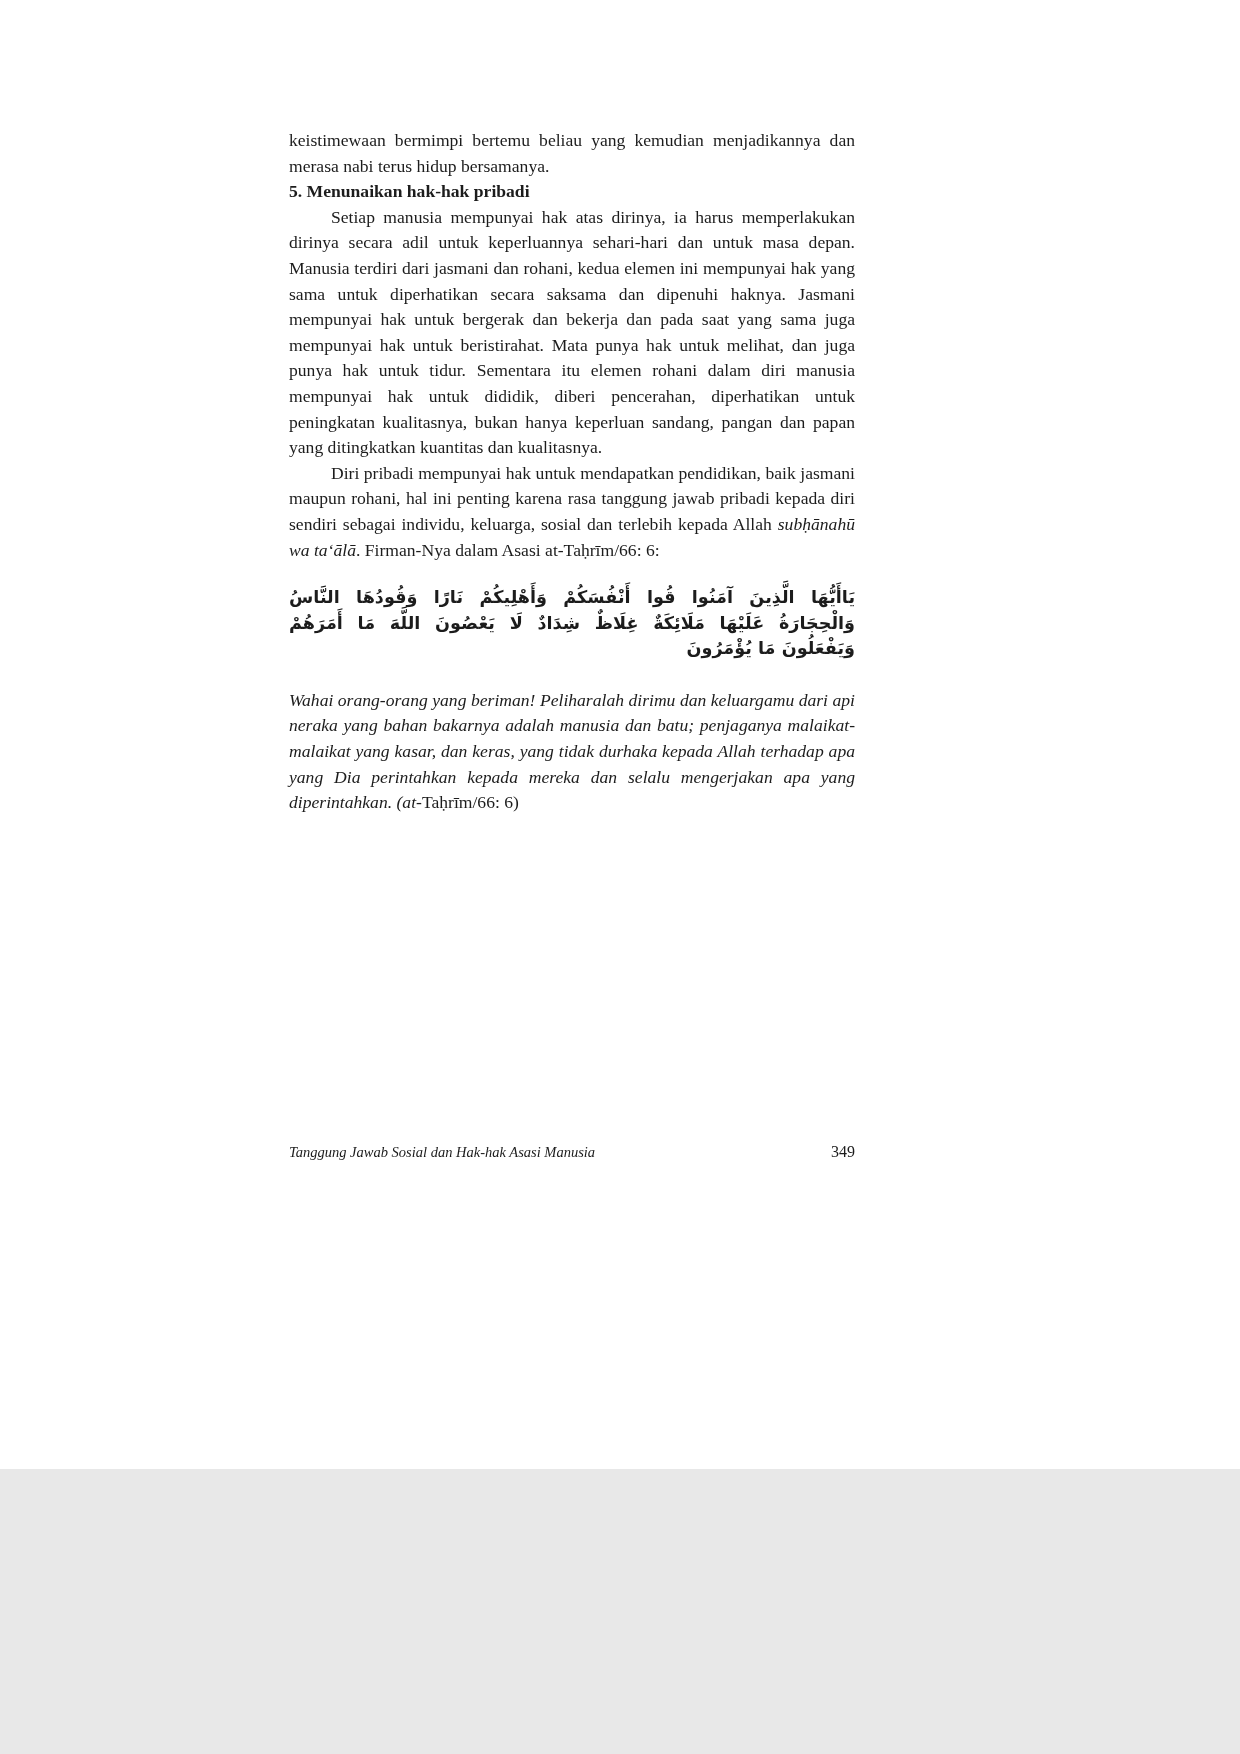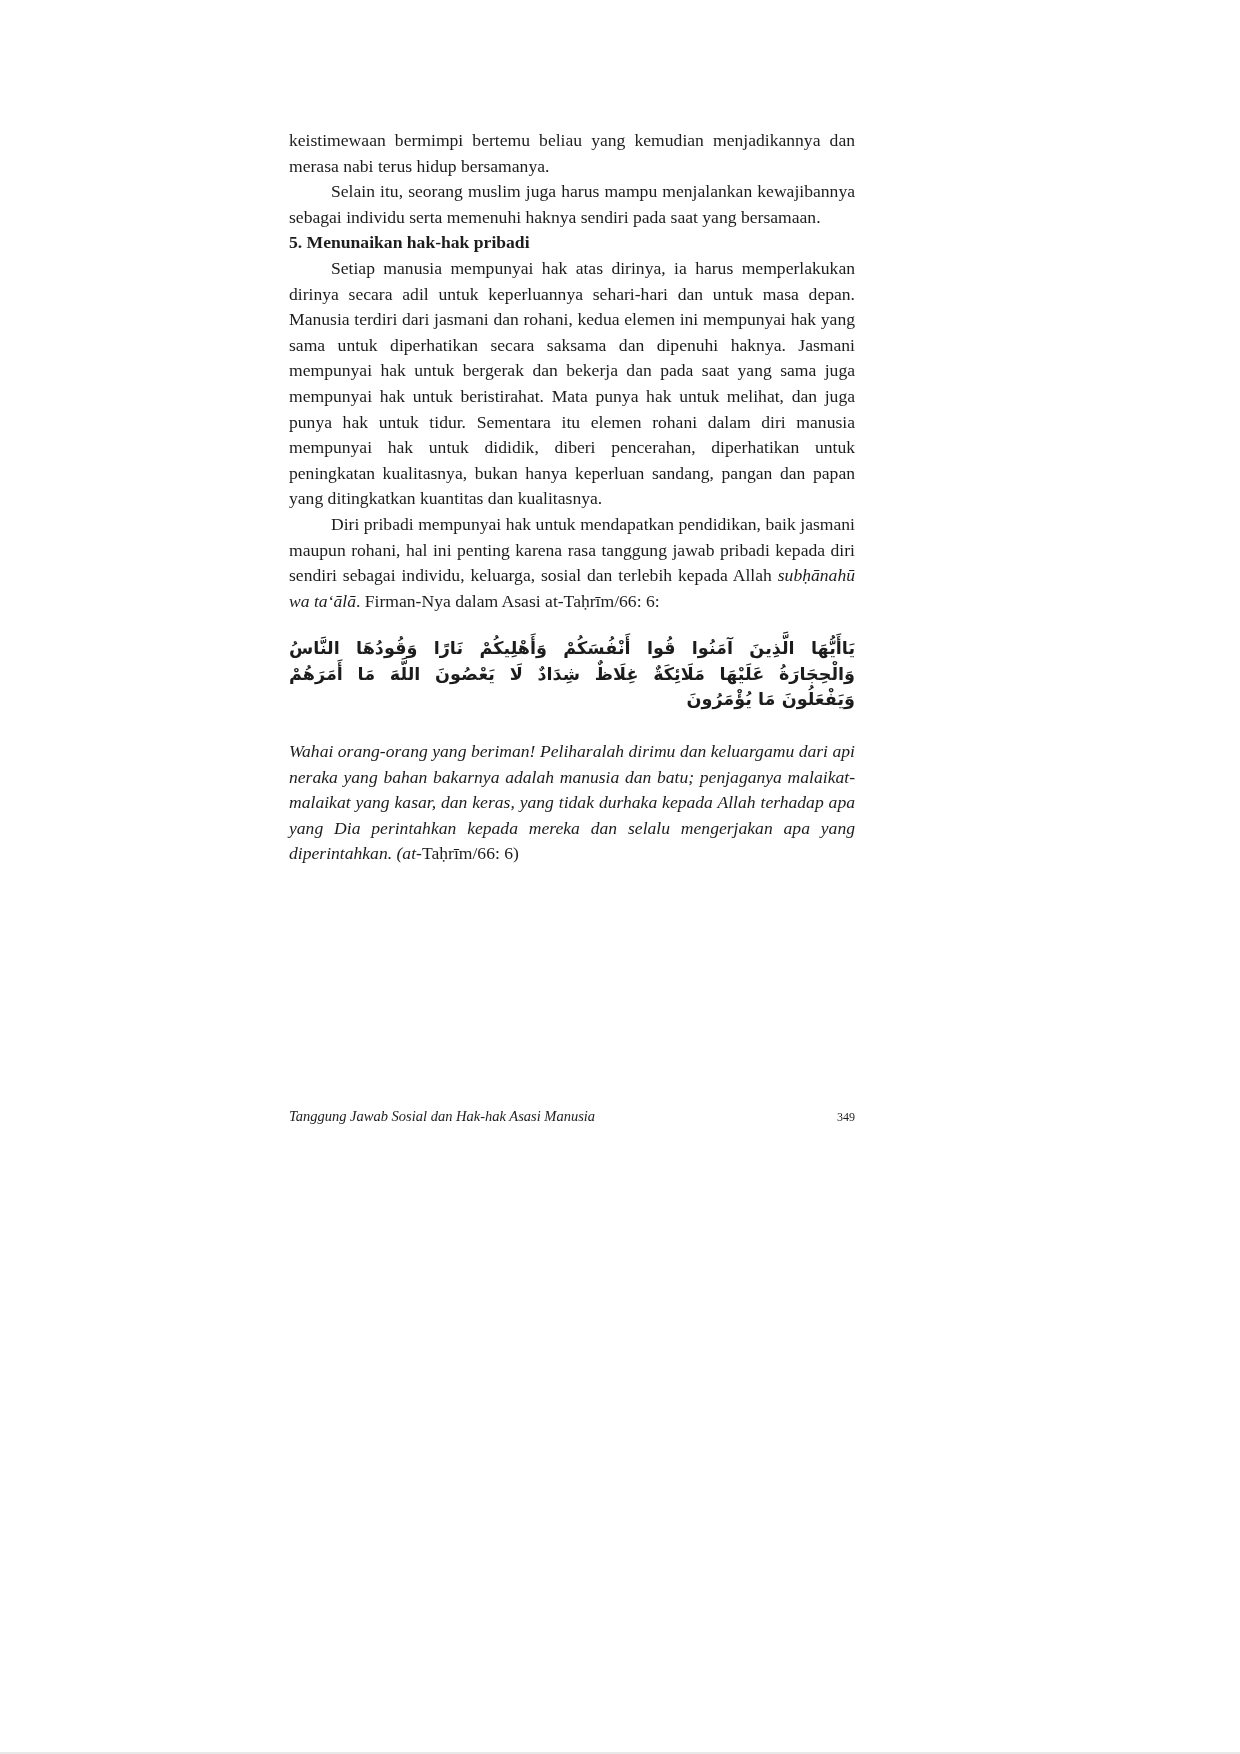--- a/index.html
+++ b/index.html
@@ -3,21 +3,21 @@
 <meta charset="utf-8">
 <style>
   html, body {
     margin: 0;
     padding: 0;
     background: #e8e8e8;
   }
   .page {
     position: relative;
     width: 1240px;
-    height: 1752px;
+    height: 1469px;
     background: #ffffff;
     margin: 0 auto;
     font-family: "Liberation Serif", serif;
     color: #1c1c1c;
     overflow: hidden;
   }
   .content {
     position: absolute;
     left: 289px;
     top: 128px;
@@ -69,33 +69,33 @@
     display: flex;
     justify-content: space-between;
     align-items: baseline;
     font-size: 14.5px;
   }
   .footer .book-title {
     font-style: italic;
   }
   .footer .page-number {
     font-style: normal;
-    font-size: 12px;
+    font-size: 16px;
+    margin-top: 35px;
   }
 </style>
 </head>
 <body>
 
 <div class="page">
 
   <div class="content">
 
     <p>keistimewaan bermimpi bertemu beliau yang kemudian menjadikannya dan merasa nabi terus hidup bersamanya.</p>
 
-    <p class="indent">Selain itu, seorang muslim juga harus mampu menjalankan kewajibannya sebagai individu serta memenuhi haknya sendiri pada saat yang bersamaan.</p>
 
     <p class="heading">5. Menunaikan hak-hak pribadi</p>
 
     <p class="indent">Setiap manusia mempunyai hak atas dirinya, ia harus memperlakukan dirinya secara adil untuk keperluannya sehari-hari dan untuk masa depan. Manusia terdiri dari jasmani dan rohani, kedua elemen ini mempunyai hak yang sama untuk diperhatikan secara saksama dan dipenuhi haknya. Jasmani mempunyai hak untuk bergerak dan bekerja dan pada saat yang sama juga mempunyai hak untuk beristirahat. Mata punya hak untuk melihat, dan juga punya hak untuk tidur. Sementara itu elemen rohani dalam diri manusia mempunyai hak untuk dididik, diberi pencerahan, diperhatikan untuk peningkatan kualitasnya, bukan hanya keperluan sandang, pangan dan papan yang ditingkatkan kuantitas dan kualitasnya.</p>
 
     <p class="indent"><span>Diri pribadi mempunyai hak untuk mendapatkan pendidikan, baik jasmani maupun rohani, hal ini penting karena rasa tanggung jawab pribadi kepada diri sendiri sebagai individu, keluarga, sosial dan terlebih kepada Allah </span><span class="italic">subḥānahū wa ta‘ālā</span><span>. Firman-Nya dalam Asasi at-Taḥrīm/66: 6:</span></p>
 
     <p class="arabic">يَاأَيُّهَا الَّذِينَ آمَنُوا قُوا أَنْفُسَكُمْ وَأَهْلِيكُمْ نَارًا وَقُودُهَا النَّاسُ وَالْحِجَارَةُ عَلَيْهَا مَلَائِكَةٌ غِلَاظٌ شِدَادٌ لَا يَعْصُونَ اللَّهَ مَا أَمَرَهُمْ وَيَفْعَلُونَ مَا يُؤْمَرُونَ</p>
 
     <p class="translation"><span>Wahai orang-orang yang beriman! Peliharalah dirimu dan keluargamu dari api neraka yang bahan bakarnya adalah manusia dan batu; penjaganya malaikat-malaikat yang kasar, dan keras, yang tidak durhaka kepada Allah terhadap apa yang Dia perintahkan kepada mereka dan selalu mengerjakan apa yang diperintahkan. (at-</span><span class="roman">Taḥrīm/66: 6)</span></p>

